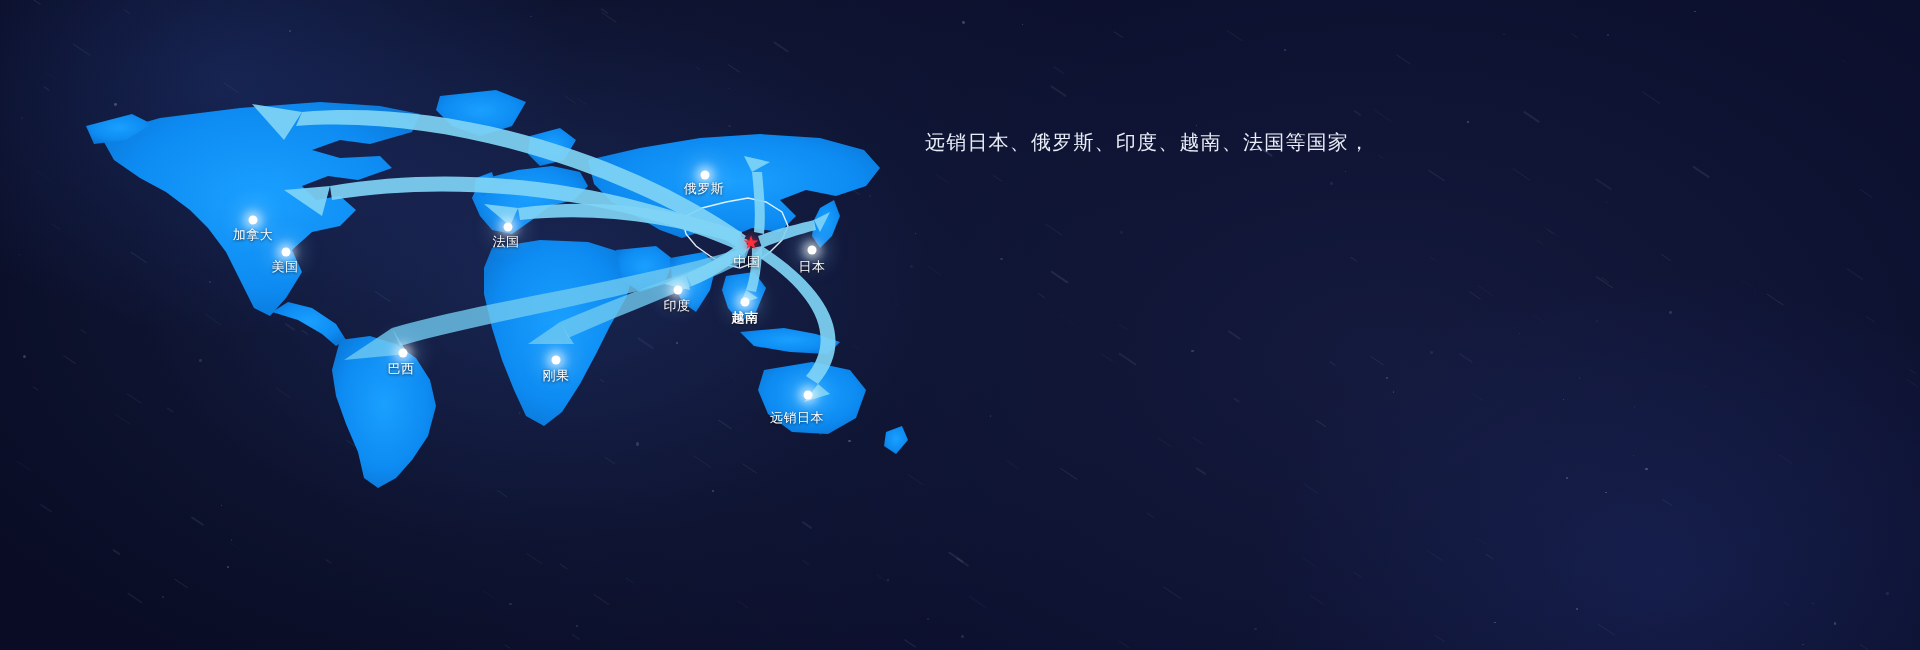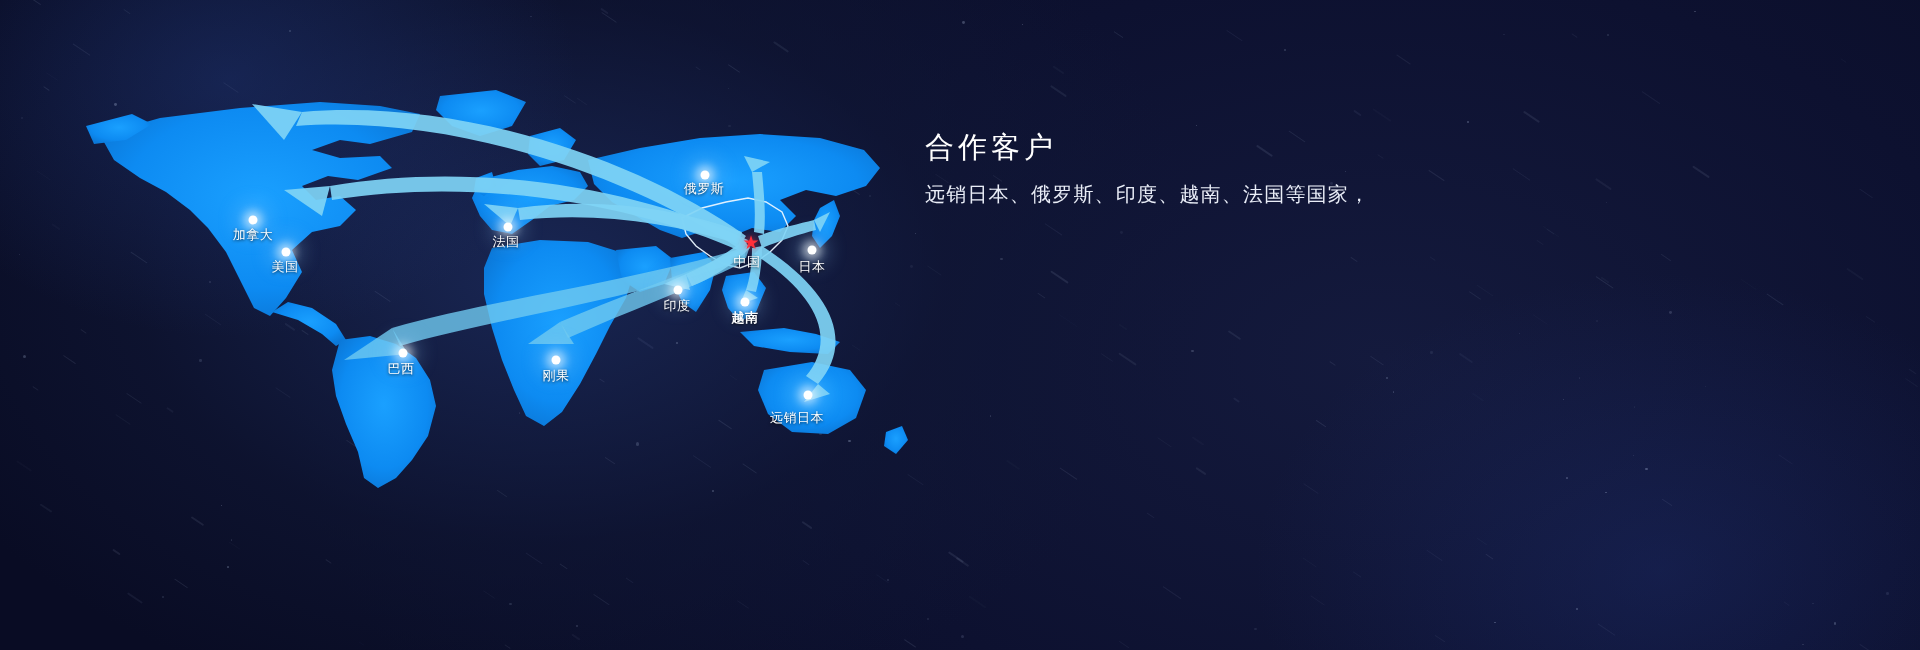--- a/index.html
+++ b/index.html
@@ -388,19 +388,18 @@
         <div class="marker" style="left: 772px; top: 210px;"></div>
         <div class="mlabel" style="left: 772px; top: 218px;">日本</div>
         <div class="marker" style="left: 705px; top: 262px;"></div>
         <div class="mlabel bold" style="left: 705px; top: 269px;">越南</div>
         <div class="marker" style="left: 768px; top: 355px;"></div>
         <div class="mlabel" style="left: 757px; top: 369px;">远销日本</div>
       </div>
   </div>
 
   <div id="copy">
-    <div id="eyebrow">合作客户</div>
     <div id="body">
         <p>远销日本、俄罗斯、印度、越南、法国等国家，</p>
       </div>
   </div>
 
 </div>
 
 </body></html>

